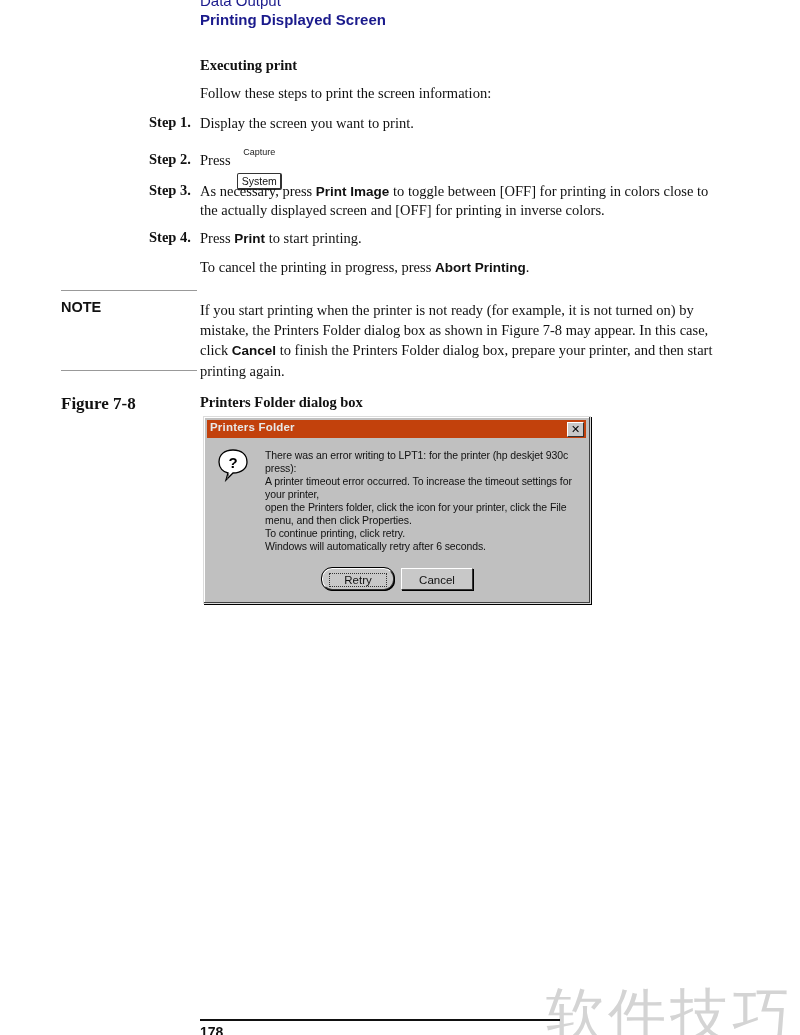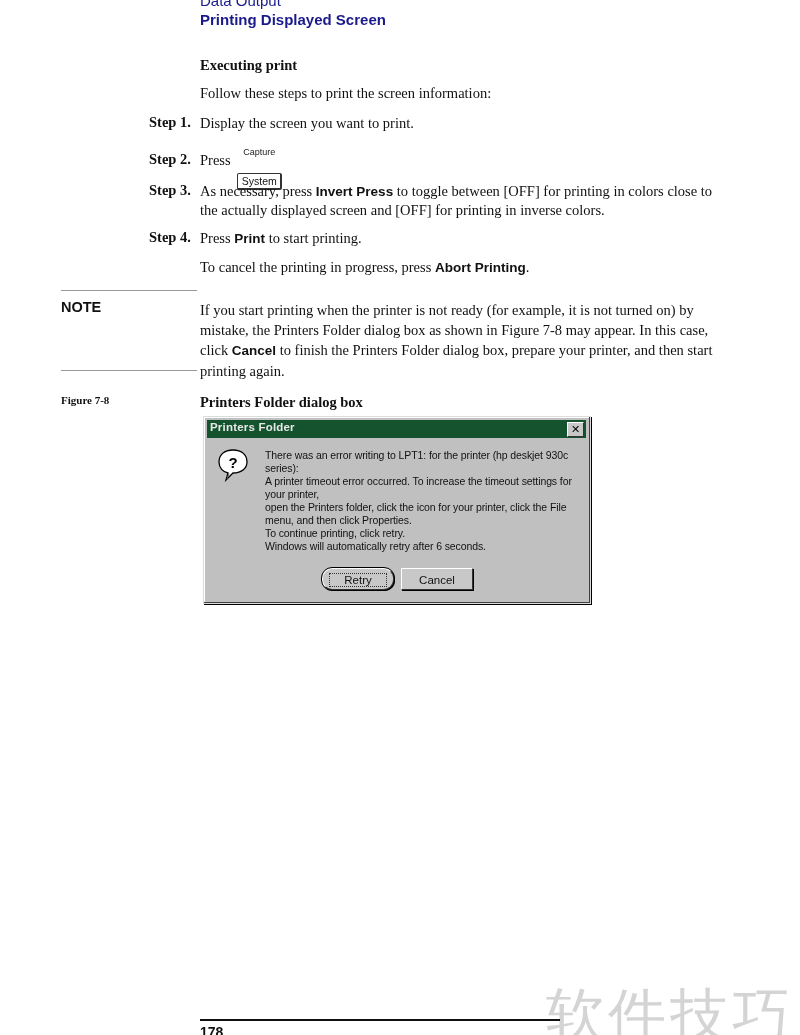--- a/index.html
+++ b/index.html
@@ -15,27 +15,27 @@
   .step-text { left:200px; width:520px; font-size:14.5px; line-height:18px; }
   .kb { font-family:"Liberation Sans", "DejaVu Sans", sans-serif; font-weight:bold; font-size:13.5px; }
   .keycap-wrap { display:inline-block; position:relative; width:46px; height:18px; vertical-align:middle; margin:0 4px 0 2px; }
   .keycap-top { position:absolute; left:0; top:-10px; width:46px; text-align:center; font-size:9px;
                 font-family:"Liberation Sans", "DejaVu Sans", sans-serif; color:#222; }
   .keycap { position:absolute; left:1px; top:20px; width:42px; height:14px; border:1px solid #333;
             border-right-width:2px; border-bottom-width:2px; border-radius:2px;
             font-family:"Liberation Sans", "DejaVu Sans", sans-serif; font-size:10.5px; line-height:14px; text-align:center; background:#fff; }
   .rule { height:1px; background:#999; }
   .note-label { left:61px; top:299px; font-weight:bold; font-size:14.5px; }
-  .fig-label { left:61px; top:394px; font-weight:bold; font-size:11px; }
+  .fig-label { left:61px; top:394px; font-weight:bold; font-size:17px; }
   .fig-title { left:200px; top:394px; font-weight:bold; font-size:14.5px; }
 
   
   .dlg { left:203px; top:416px; width:386px; height:186px; background:#c0c0c0;
          border:1px solid #dcdcdc; box-shadow: inset -1px -1px 0 #404040, inset 1px 1px 0 #fff, 1px 1px 0 #000; }
-  .dlg-titlebar { position:absolute; left:3px; top:3px; right:4px; height:18px; background:#14532d; }
+  .dlg-titlebar { position:absolute; left:3px; top:3px; right:4px; height:18px; background:#c2410c; }
   .dlg-title { position:absolute; left:3px; top:1px; font-family:"Liberation Sans","DejaVu Sans",sans-serif;
                font-size:11.5px; color:#e8e8e8; font-weight:bold; letter-spacing:0.2px; }
   .dlg-close { position:absolute; right:2px; top:2px; width:15px; height:13px; background:#c8c8c8;
                border:1px solid #fff; border-right-color:#333; border-bottom-color:#333;
                font-family:"Liberation Sans","DejaVu Sans",sans-serif; font-size:11px; font-weight:bold; line-height:13px; text-align:center; color:#000; }
   .dlg-icon { position:absolute; left:13px; top:31px; width:32px; height:34px; }
   .dlg-msg { position:absolute; left:61px; top:32px; width:320px; font-family:"Liberation Sans","DejaVu Sans",sans-serif;
              font-size:10.5px; line-height:13px; color:#111; letter-spacing:-0.1px; }
   .dlg-btn { position:absolute; top:151px; width:72px; height:22px; background:#c8c8c8;
              border:1px solid #fff; border-right-color:#333; border-bottom-color:#333;
@@ -65,21 +65,21 @@
   <span>Press</span>
   <span class="keycap-wrap">
     <span class="keycap-top">Capture</span>
     <span class="keycap">System</span>
   </span>
 </div>
 
 <div class="abs step-label" style="top:182px;">Step 3.</div>
 <div class="abs step-text" style="top:182px;">
   <span>As necessary, press</span>
-  <span class="kb">Invert Press</span>
+  <span class="kb">Print Image</span>
   <span>to toggle between [OFF] for printing in colors close to the actually displayed screen and [OFF] for printing in inverse colors.</span>
 </div>
 
 <div class="abs step-label" style="top:229px;">Step 4.</div>
 <div class="abs step-text" style="top:229px;">
   <span>Press</span>
   <span class="kb">Print</span>
   <span>to start printing.</span>
 </div>
 
@@ -105,21 +105,21 @@
     <span class="dlg-title">Printers Folder</span>
     <div class="dlg-close">✕</div>
   </div>
   <svg class="dlg-icon" viewBox="0 0 32 34">
     <path d="M16 2 C7 2 2 7 2 14 C2 20 6 24 11 25 L9 32 L16 25 C25 25 30 20 30 14 C30 7 25 2 16 2 Z" fill="#fff" stroke="#000" stroke-width="1.3"></path>
     <path d="M12 25.5 L10 31" stroke="#555" stroke-width="1"></path>
     <text x="16" y="20" text-anchor="middle" font-family="Liberation Sans, sans-serif" font-weight="bold" font-size="15" fill="#000">?</text>
   </svg>
   <div class="dlg-msg">
     <div>There was an error writing to LPT1: for the printer (hp deskjet 930c</div>
-    <div>series):</div>
+    <div>press):</div>
     <div>A printer timeout error occurred. To increase the timeout settings for</div>
     <div>your printer,</div>
     <div>open the Printers folder, click the icon for your printer, click the File</div>
     <div>menu, and then click Properties.</div>
     <div>To continue printing, click retry.</div>
     <div>Windows will automatically retry after 6 seconds.</div>
   </div>
   <div class="dlg-btn default" style="left:118px;">
     <span>Retry</span>
   </div>

